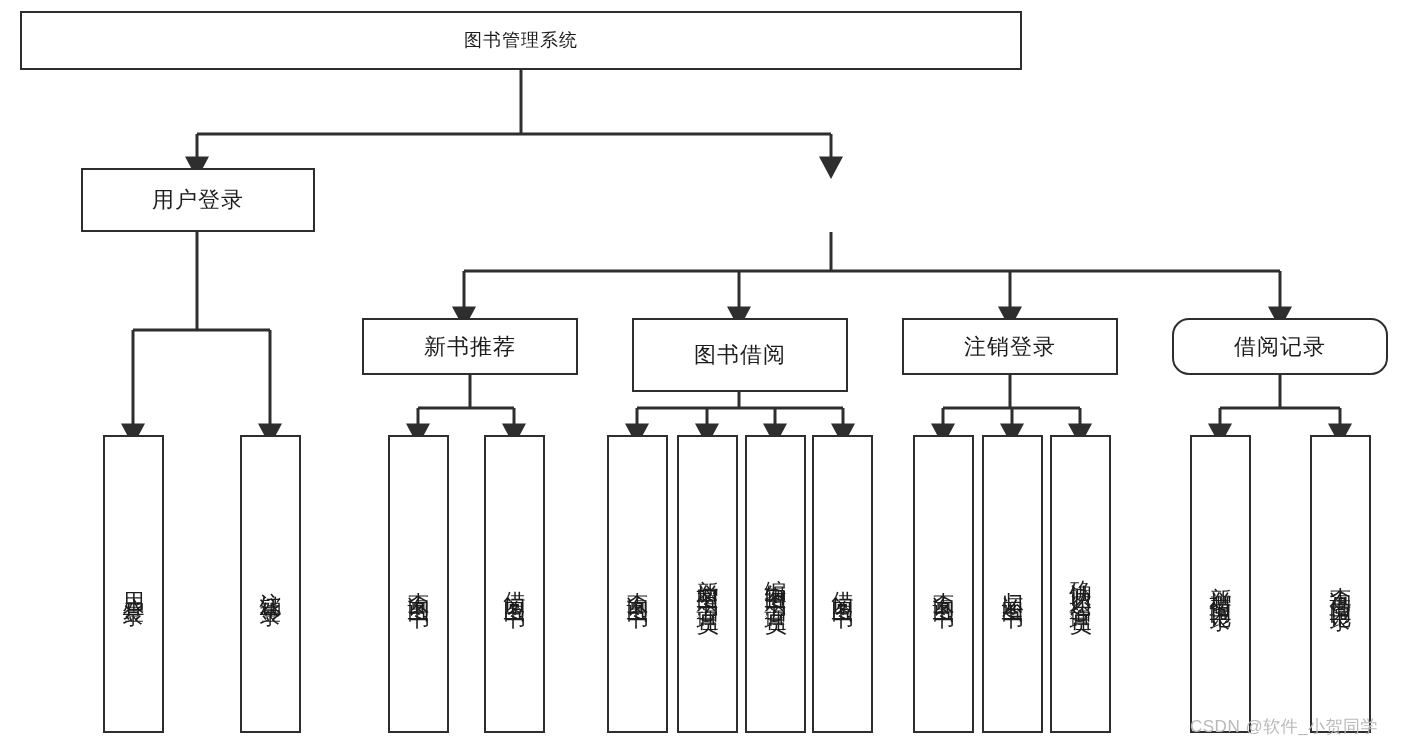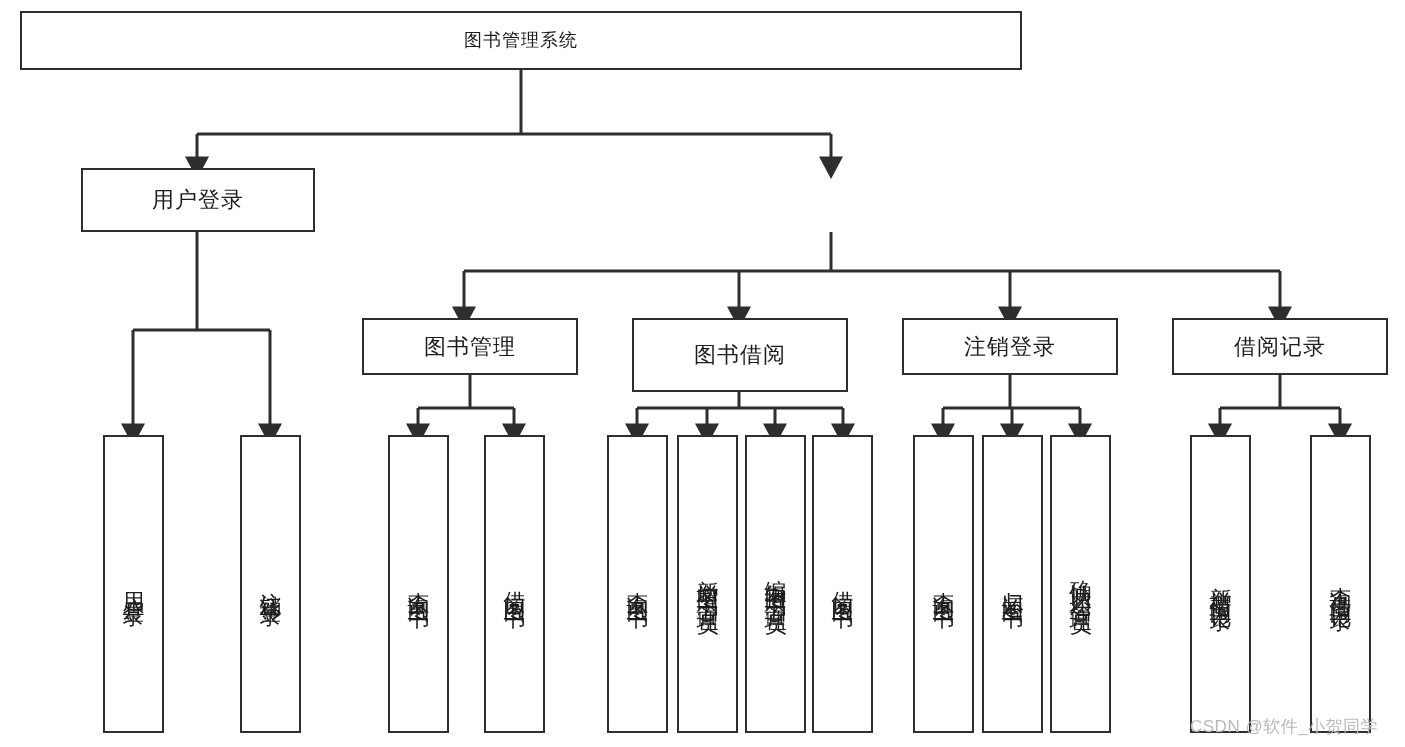--- a/index.html
+++ b/index.html
@@ -110,29 +110,29 @@
 
   <div class="node h root" style="left:20px;top:11px;width:1002px;height:59px;">
     <span class="label">图书管理系统</span>
   </div>
 
   <div class="node h" style="left:81px;top:168px;width:234px;height:64px;">
     <span class="label">用户登录</span>
   </div>
 
   <div class="node h" style="left:362px;top:318px;width:216px;height:57px;">
-    <span class="label">图书管理</span>
+    <span class="label">新书推荐</span>
   </div>
   <div class="node h" style="left:632px;top:318px;width:216px;height:74px;">
     <span class="label">图书借阅</span>
   </div>
   <div class="node h" style="left:902px;top:318px;width:216px;height:57px;">
     <span class="label">注销登录</span>
   </div>
-  <div class="node h" style="left:1172px;top:318px;width:216px;height:57px;">
+  <div class="node h" style="left:1172px;top:318px;width:216px;height:57px;border-radius:17px;">
     <span class="label">借阅记录</span>
   </div>
 
   <div class="node v" style="left:103px;top:435px;width:61px;height:298px;">
     <span class="label">用户登录</span>
   </div>
   <div class="node v" style="left:240px;top:435px;width:61px;height:298px;">
     <span class="label">注销登录</span>
   </div>
 

